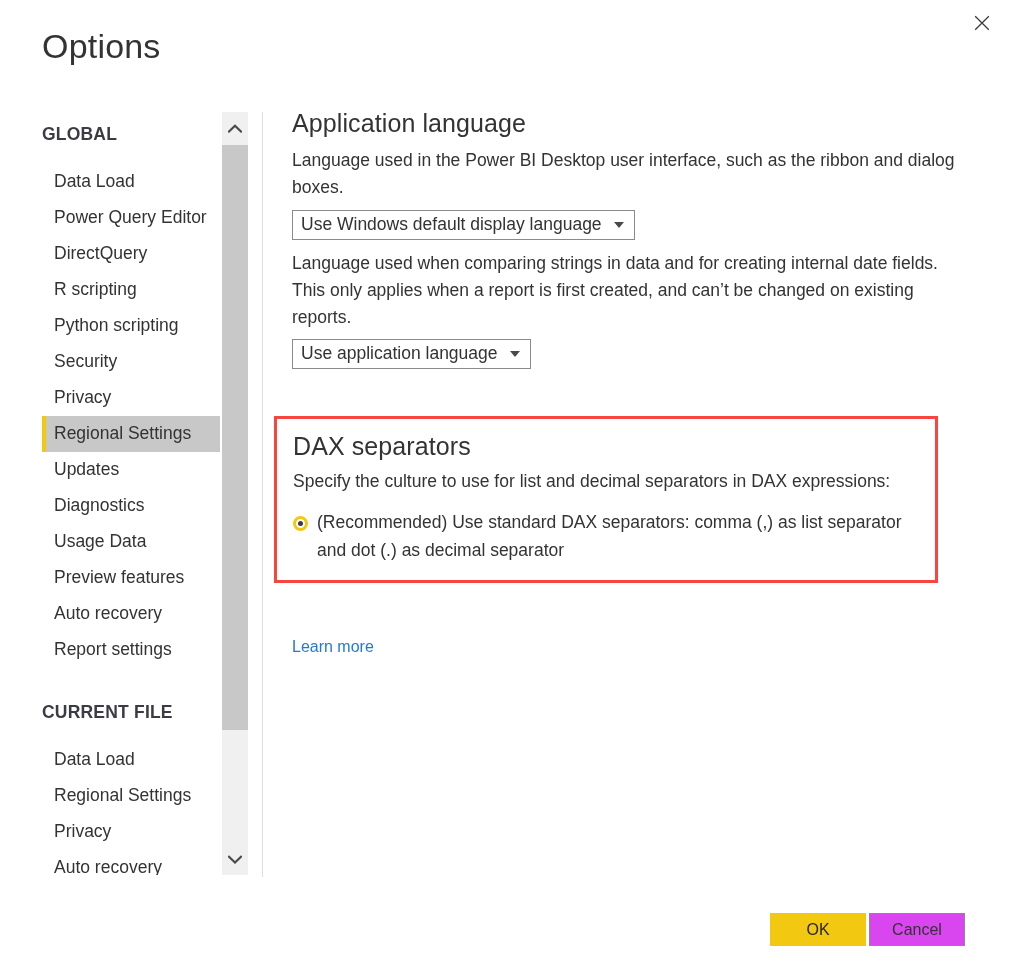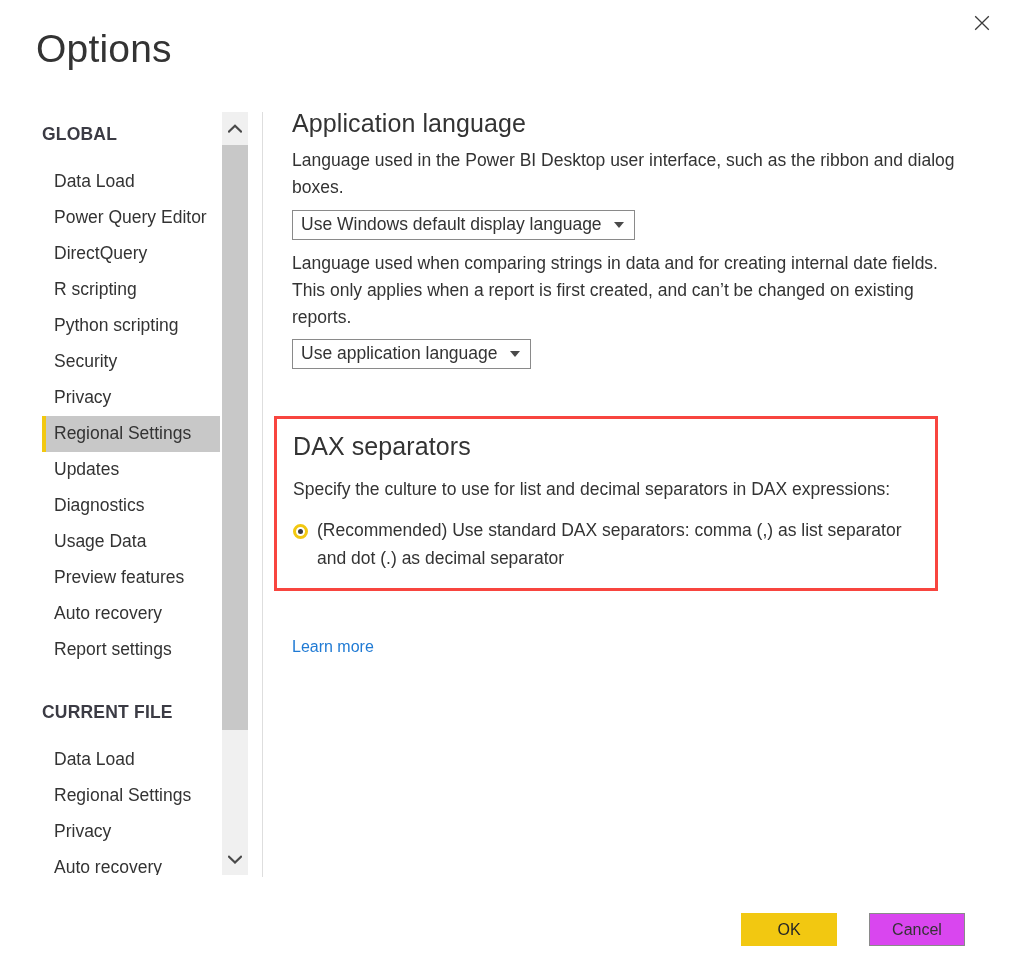--- a/index.html
+++ b/index.html
@@ -28,22 +28,22 @@
     cursor: pointer;
     background: transparent;
     border: none;
     padding: 0;
   }
   .close-btn svg { display: block; }
 
   
   .dialog-title {
     position: absolute;
-    left: 36px; top: 28px;
-    font-size: 39px;
+    left: 42px; top: 28px;
+    font-size: 34px;
     font-weight: 300;
     color: #333333;
     letter-spacing: 0.2px;
     line-height: 1.1;
     white-space: nowrap;
   }
 
   
   .sidebar {
     position: absolute;
@@ -165,21 +165,21 @@
 
   
   .dax-box {
     position: absolute;
     left: -18px;
     width: 664px;
     border: 3px solid #f8453f;
     background: #ffffff;
     padding: 12px 16px 14px 16px;
   }
-  .dax-box .section-heading { margin-bottom: 14px; }
+  .dax-box .section-heading { margin-bottom: 6px; }
   .dax-box .section-desc { margin-bottom: 14px; }
 
   .radio-row {
     display: flex;
     align-items: flex-start;
     margin-bottom: 2px;
     cursor: pointer;
   }
   .radio-mark {
     flex: none;
@@ -223,21 +223,21 @@
     text-decoration: none;
     cursor: pointer;
   }
 
   
   .footer {
     position: absolute;
     right: 46px; bottom: 28px;
     display: flex;
     align-items: center;
-    gap: 32px;
+    gap: 3px;
   }
   .btn {
     height: 33px;
     min-width: 96px;
     font-size: 16px;
     font-weight: 400;
     display: inline-flex;
     align-items: center;
     justify-content: center;
     cursor: pointer;

